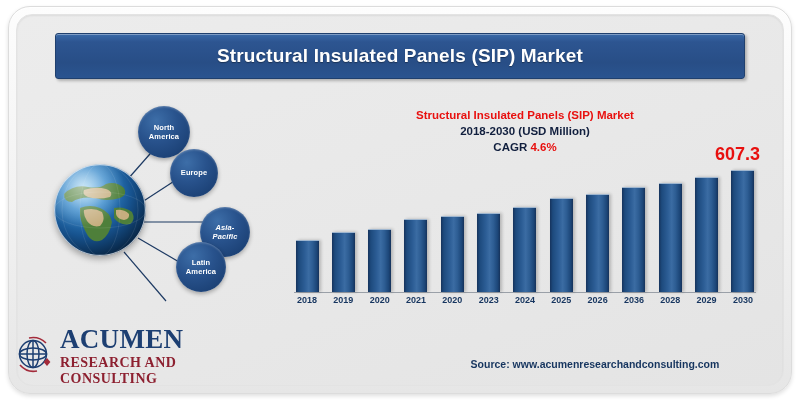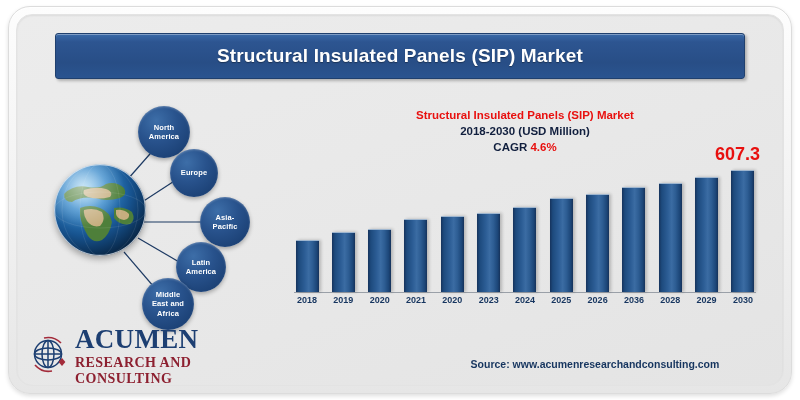--- a/index.html
+++ b/index.html
@@ -154,21 +154,21 @@
     position: absolute;
     right: 0px; top: 36px;
     font-size: 18px;
     font-weight: bold;
     color: #e8100f;
   }
 
   
   .logo-area {
     position: absolute;
-    left: 28px; top: 330px;
+    left: 13px; top: 330px;
     width: 210px; height: 52px;
     display: flex; align-items: center;
   }
   .logo-mark { position: relative; width: 44px; height: 44px; flex: 0 0 44px; }
   .logo-text { margin-left: 3px; }
   .logo-word {
     font-family: "Liberation Serif", serif;
     font-size: 27px;
     font-weight: bold;
     color: #1d3f72;
@@ -261,35 +261,30 @@
 
     <div class="node" style="left:114px; top:10px; width:52px; height:52px;">
       <span style="white-space:pre-line;">North
 America</span>
     </div>
 
     <div class="node" style="left:146px; top:53px; width:48px; height:48px;">
       <span style="white-space:pre-line;">Europe</span>
     </div>
 
-    <div class="node" style="left:176px; top:101px; width:50px; height:50px;">
+    <div class="node" style="left:176px; top:111px; width:50px; height:50px;font-style:italic;">
       <span style="white-space:pre-line;">Asia-
 Pacific</span>
     </div>
 
     <div class="node" style="left:152px; top:146px; width:50px; height:50px;">
       <span style="white-space:pre-line;">Latin
 America</span>
     </div>
 
-    <div class="node" style="left:118px; top:182px; width:52px; height:52px;">
-      <span style="white-space:pre-line;">Middle
-East and
-Africa</span>
-    </div>
   </div>
 
   <div class="chart-area">
 
     <div class="chart-title">
       <div class="line1">Structural Insulated Panels (SIP) Market</div>
       <div class="line2">2018-2030  (USD Million)</div>
       <div class="line3"><span>CAGR </span><span class="cagr-val">4.6%</span></div>
     </div>
 

